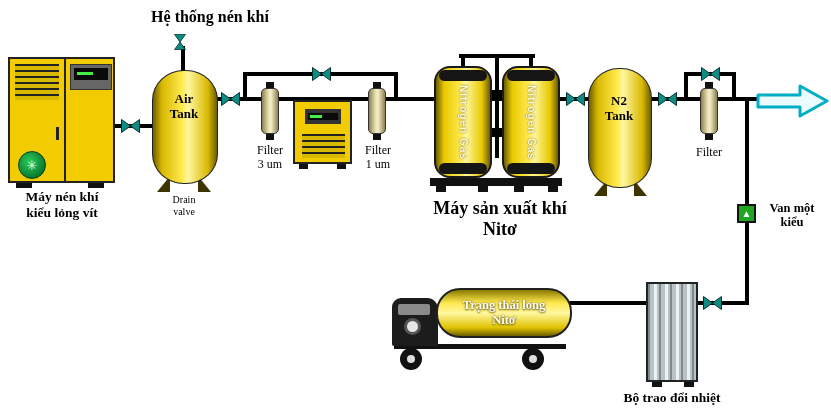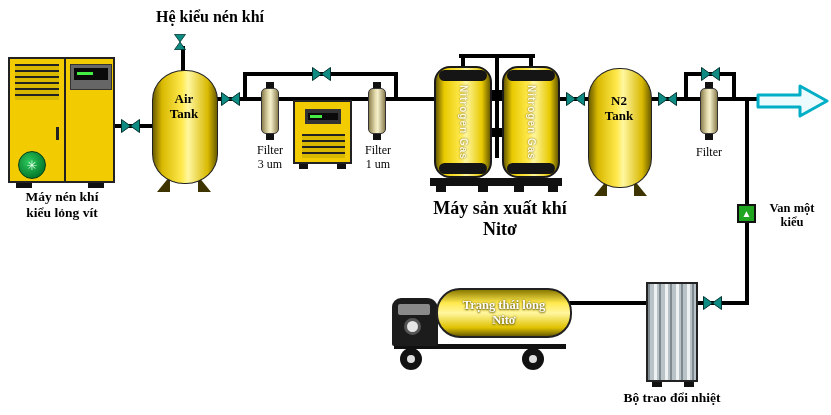--- a/index.html
+++ b/index.html
@@ -72,21 +72,21 @@
     display:flex;align-items:center;justify-content:center;color:#dfffe8;font-size:13px;line-height:1;}
 
   .arrow-out svg{display:block;}
   .arrow-out polygon{fill:#ECFCFE;stroke:#00AEC6;stroke-width:3;stroke-linejoin:round;}
 </style>
 </head>
 <body>
 
 <div id="canvas">
 
-  <div class="label title" style="left:120px;top:8px;width:180px;">Hệ kiểu nén khí</div>
+  <div class="label title" style="left:120px;top:8px;width:180px;">Hệ thống nén khí</div>
 
   <div class="pipe" style="left:113px;top:124px;width:41px;height:4px;"></div>
   <div class="pipe" style="left:214px;top:97px;width:552px;height:4px;"></div>
 
   <div class="pipe" style="left:243px;top:74px;width:4px;height:25px;"></div>
   <div class="pipe" style="left:394px;top:74px;width:4px;height:25px;"></div>
   <div class="pipe" style="left:243px;top:72px;width:155px;height:4px;"></div>
 
   <div class="pipe" style="left:684px;top:74px;width:4px;height:25px;"></div>
   <div class="pipe" style="left:732px;top:74px;width:4px;height:25px;"></div>
@@ -125,20 +125,22 @@
     <svg width="16" height="12" viewBox="0 0 19 14">
         <polygon points="0.5,0.5 0.5,13.5 9.5,7"></polygon>
         <polygon points="18.5,0.5 18.5,13.5 9.5,7"></polygon>
       </svg>
   </div>
   <div class="leg l" style="left:157px;top:176px;"></div>
   <div class="leg r" style="left:198px;top:176px;"></div>
   <div class="tankbody" style="left:152px;top:70px;width:64px;height:112px;border-radius:32px/30px;"></div>
   <div class="label bold pre" style="left:152px;top:92px;width:64px;font-size:13px;">Air
 Tank</div>
+  <div class="label pre" style="left:152px;top:194px;width:64px;font-size:10px;">Drain
+valve</div>
 
   <div class="valve" style="left:221px;top:92px;">
     <svg width="19" height="14" viewBox="0 0 19 14">
         <polygon points="0.5,0.5 0.5,13.5 9.5,7"></polygon>
         <polygon points="18.5,0.5 18.5,13.5 9.5,7"></polygon>
       </svg>
   </div>
 
   <div class="valve" style="left:312px;top:67px;">
     <svg width="19" height="14" viewBox="0 0 19 14">

